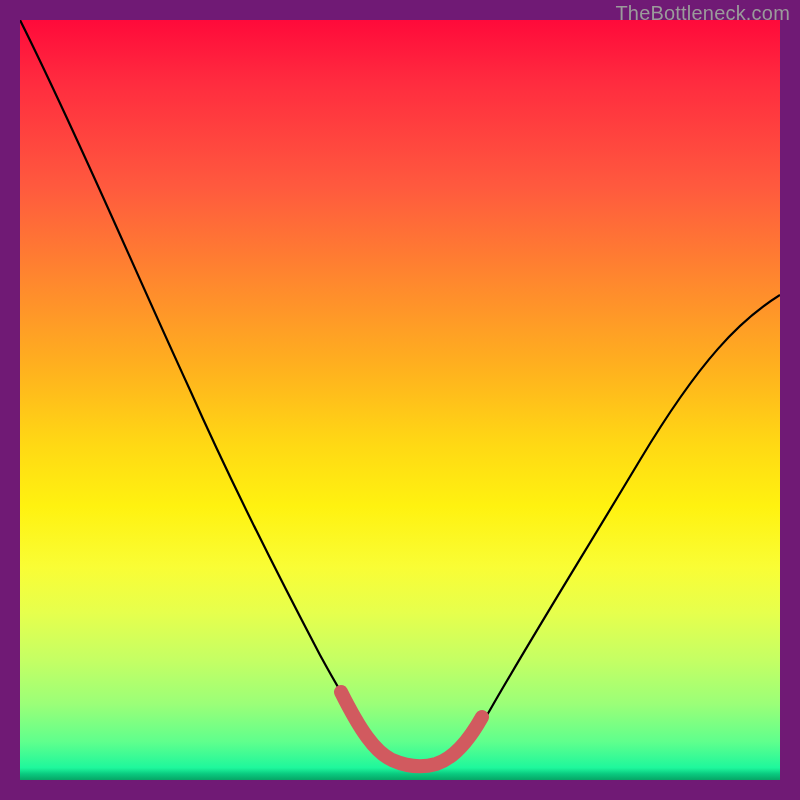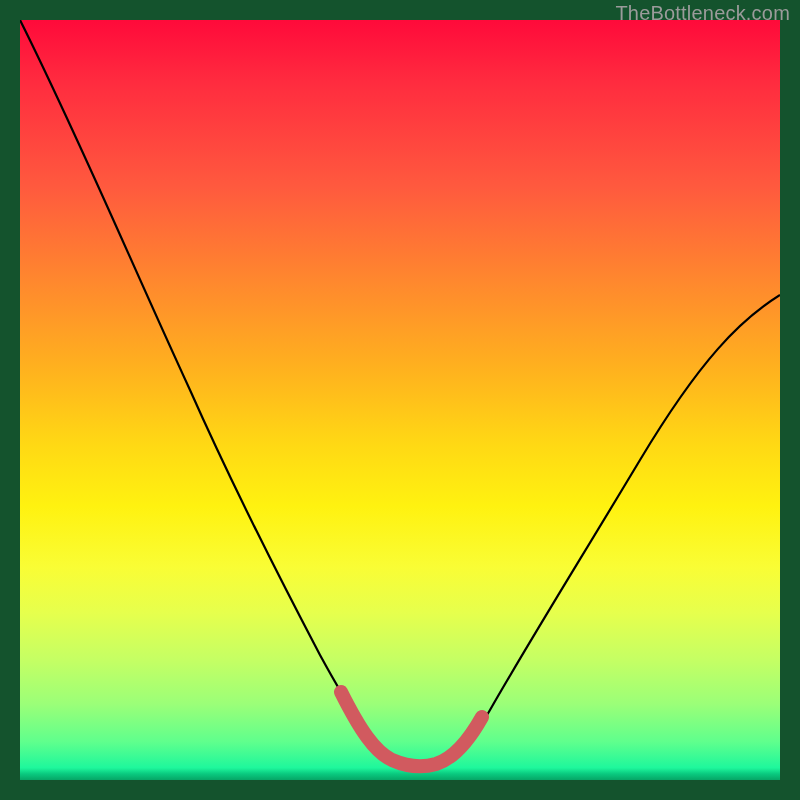--- a/index.html
+++ b/index.html
@@ -8,21 +8,21 @@
     width: 800px;
     height: 800px;
     background: #000;
     overflow: hidden;
     font-family: Arial, Helvetica, sans-serif;
   }
   .stage {
     position: relative;
     width: 800px;
     height: 800px;
-    background: #14532d;
+    background: #701a75;
   }
   .plot-area {
     position: absolute;
     left: 20px;
     top: 20px;
     width: 760px;
     height: 760px;
     
     background: linear-gradient(
       to bottom,

